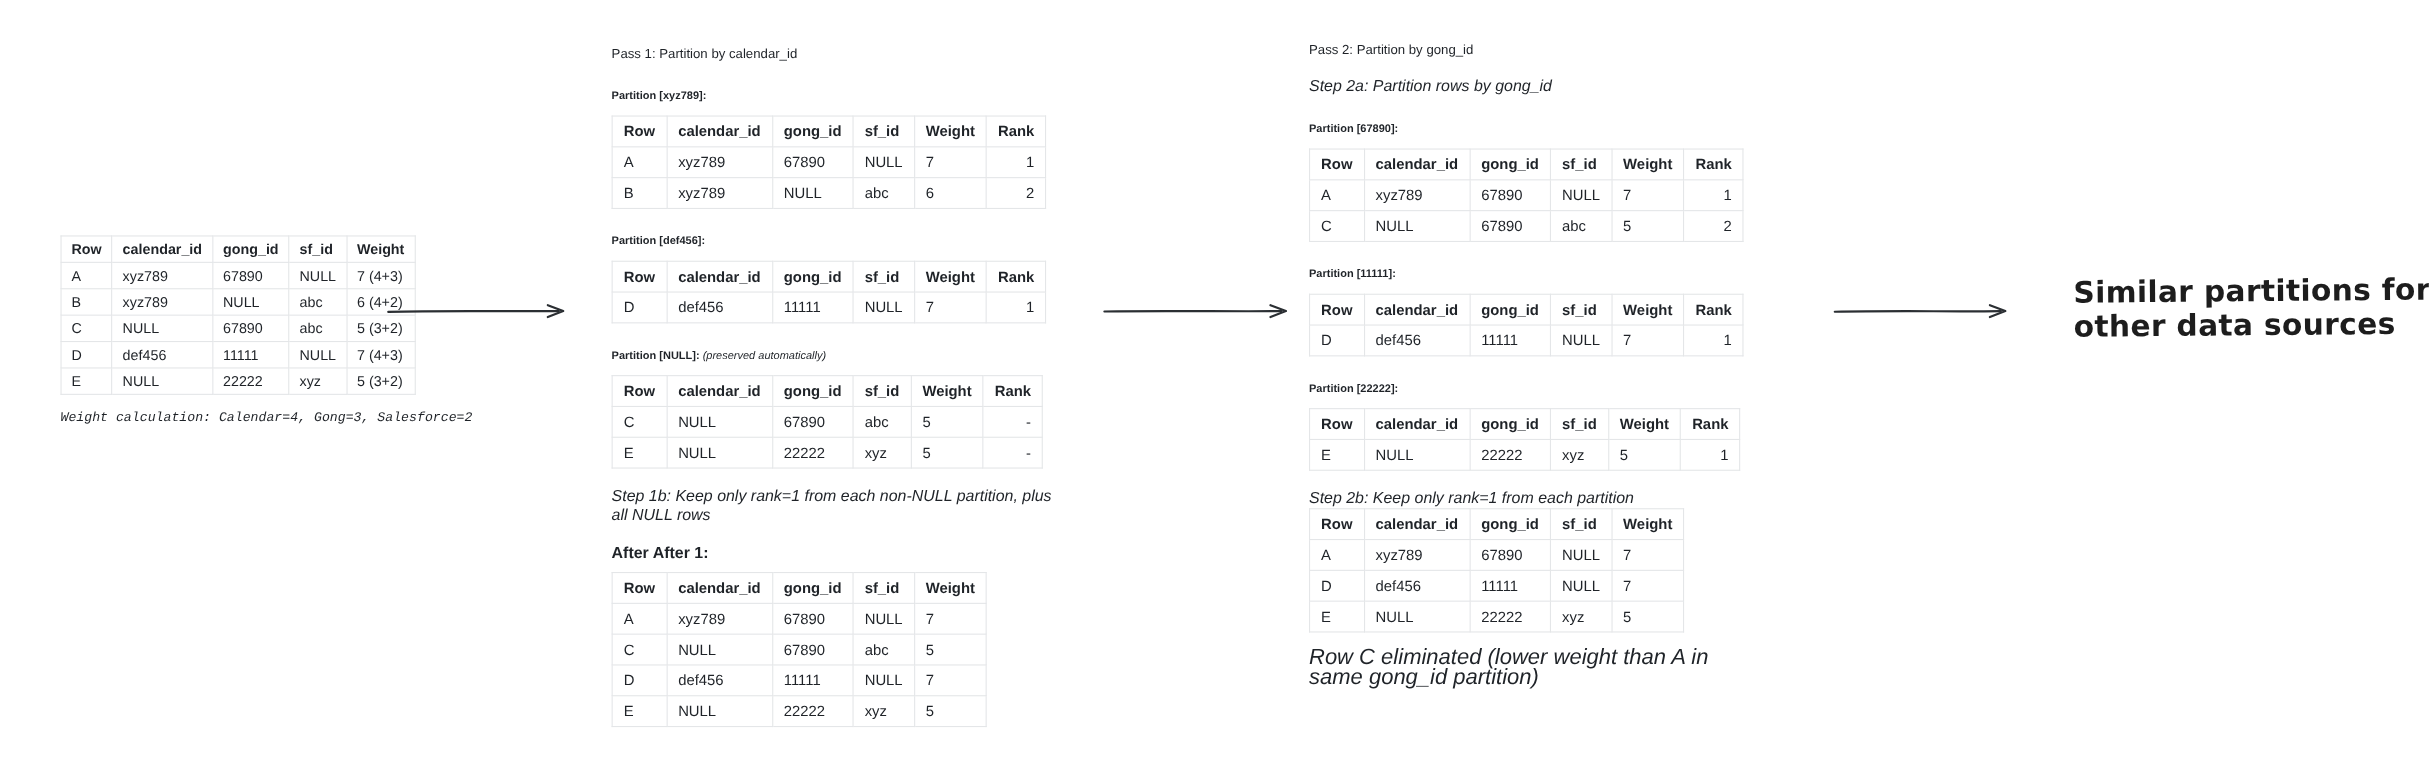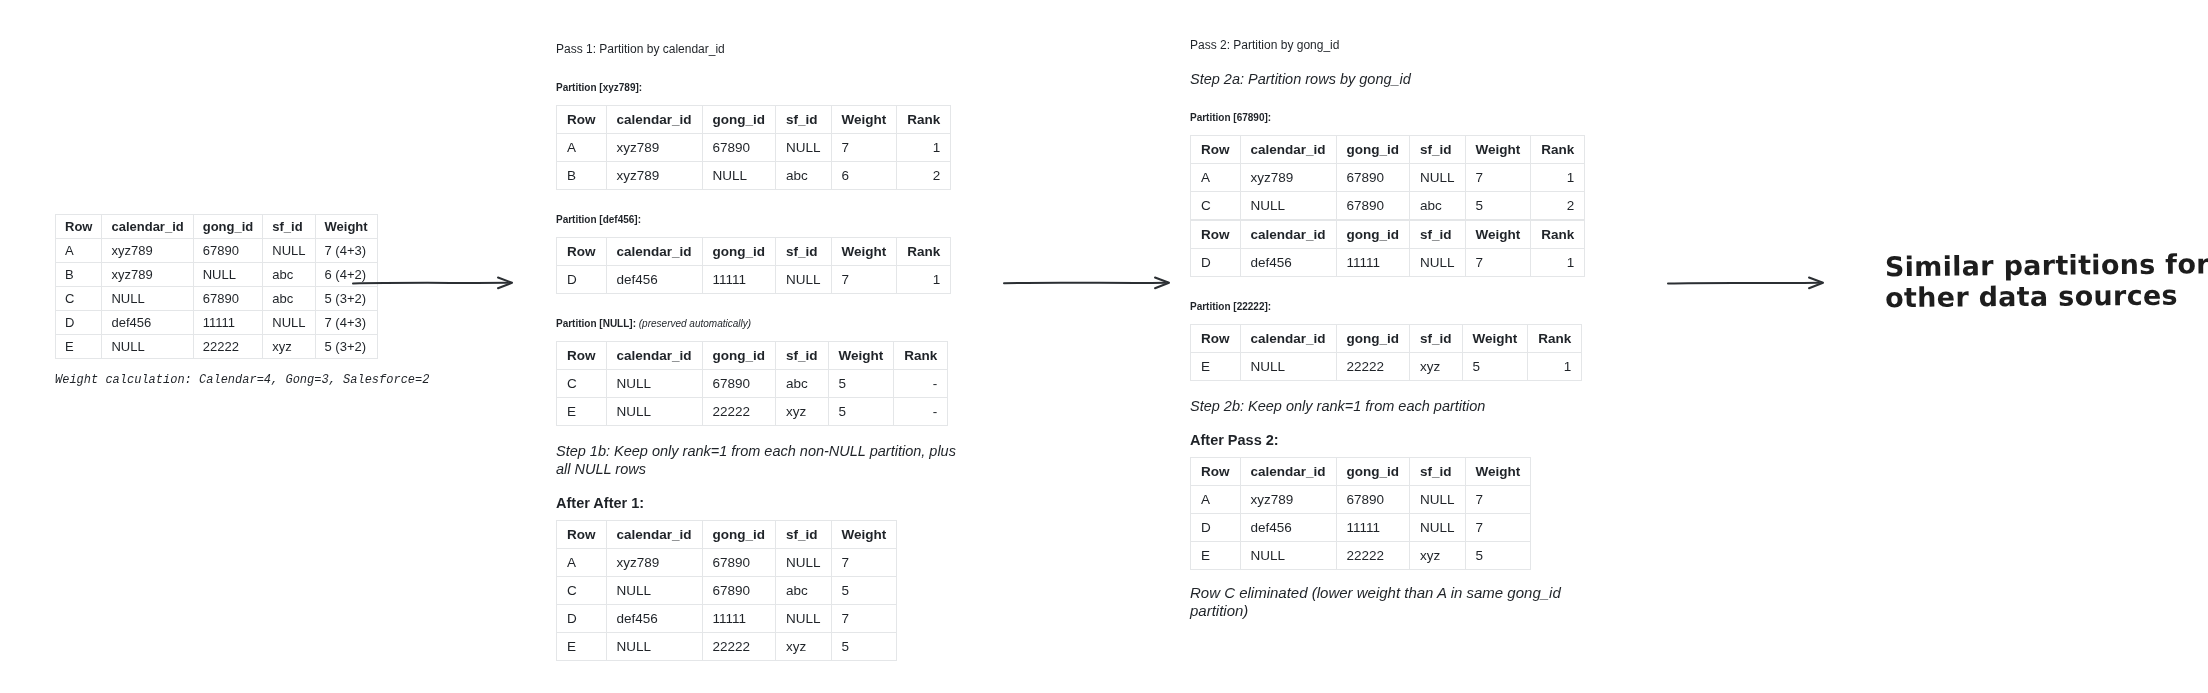--- a/index.html
+++ b/index.html
@@ -43,21 +43,21 @@
   .ptbl th:nth-child(5),.ptbl td:nth-child(5){min-width:56px;}
   .ptbl th:nth-child(6),.ptbl td:nth-child(6){min-width:47px;text-align:right;}
 
   
   .pass-col{width:408px;}
   .sec-title{font-size:12px;font-weight:400;line-height:18px;}
   .step-note{font-size:14.5px;font-style:italic;line-height:18px;margin:16px 0 0;}
   .p-label{font-size:10px;font-weight:700;line-height:18px;margin:21px 0 8px;}
   .p-label .inline-note{font-weight:400;font-style:italic;}
   .after-label{font-size:14.5px;font-weight:700;line-height:18px;margin:16px 0 8px;}
-  .footnote{font-size:15px;font-style:italic;line-height:18px;margin:14px 0 0;}
+  .footnote{font-size:20px;font-style:italic;line-height:18px;margin:14px 0 0;}
   .caption{font-size:12px;font-style:italic;line-height:16px;margin:13px 0 0;font-family:Liberation Mono, monospace;}
 
   
   .arrow{color:var(--arrow);}
 
   
   .hand-note{
     font-family:"DejaVu Sans",sans-serif;
     font-weight:700;font-size:27px;line-height:31px;
     letter-spacing:0.3px;color:var(--note);
@@ -307,20 +307,23 @@
             <td>C</td>
             <td>NULL</td>
             <td>67890</td>
             <td>abc</td>
             <td>5</td>
             <td>2</td>
           </tr>
         </tbody>
       </table>
 
+    <div class="p-label">
+      <span>Partition [11111]:</span>
+    </div>
     <table class="ptbl">
         <thead>
           <tr>
             <th>Row</th>
             <th>calendar_id</th>
             <th>gong_id</th>
             <th>sf_id</th>
             <th>Weight</th>
             <th>Rank</th>
           </tr>
@@ -357,21 +360,20 @@
             <td>NULL</td>
             <td>22222</td>
             <td>xyz</td>
             <td>5</td>
             <td>1</td>
           </tr>
         </tbody>
       </table>
 
     <div class="step-note">Step 2b: Keep only rank=1 from each partition</div>
-    <div class="after-label">After Pass 2:</div>
     <table class="ptbl">
         <thead>
           <tr>
             <th>Row</th>
             <th>calendar_id</th>
             <th>gong_id</th>
             <th>sf_id</th>
             <th>Weight</th>
           </tr>
         </thead>

